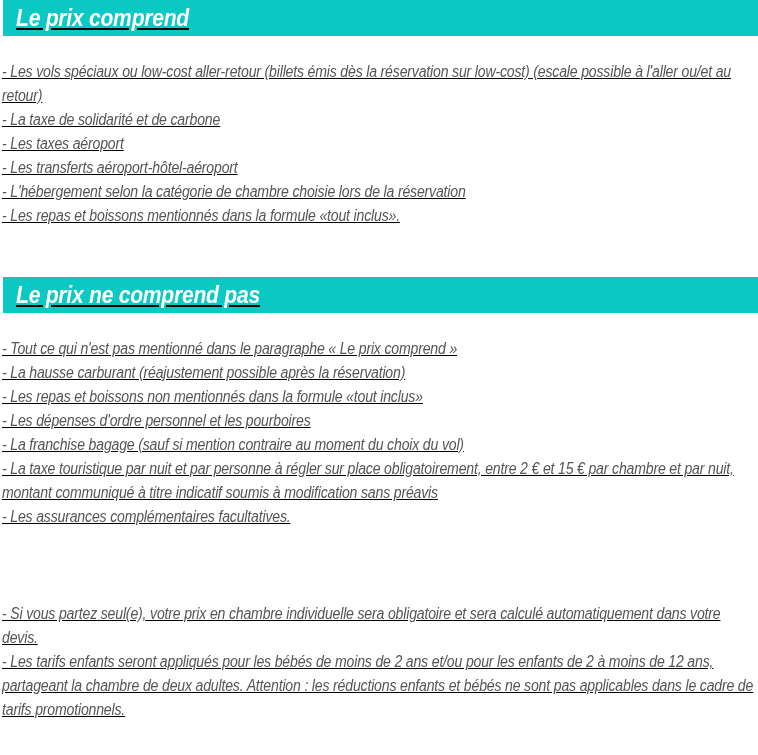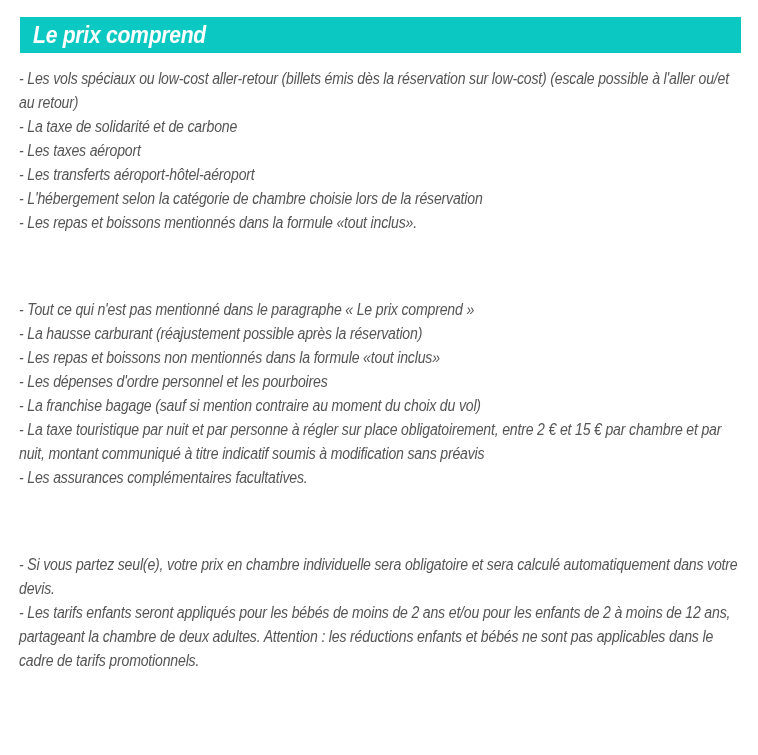--- a/index.html
+++ b/index.html
@@ -12,21 +12,21 @@
   html, body { margin: 0; padding: 0; }
   body {
     width: 758px;
     height: 755px;
     overflow: hidden;
     background: var(--page-bg);
     font-family: "Liberation Sans", sans-serif;
   }
   .page { width: 758px; }
 
-  .section { margin: 17px; }
+  .section { margin: 0; text-decoration: underline; }
   .section + .section { margin-top: 49px; }
 
   .section-header {
     margin-left: 3px;
     height: 36px;
     background: var(--accent);
     color: var(--header-text);
     display: flex;
     align-items: center;
     padding-left: 13px;
@@ -38,21 +38,21 @@
     font-size: 24px;
     line-height: 36px;
     white-space: nowrap;
     display: inline-block;
     transform: scaleX(0.88);
     transform-origin: 0 50%;
     letter-spacing: -0.3px;
   }
 
   .section-body {
-    padding: 14px 0 0 2px;
+    padding: 24px 0 0 2px;
     overflow: hidden;
   }
   .section-body p {
     margin: 0;
     font-style: italic;
     font-size: 16px;
     line-height: 24px;
     color: var(--body-text);
     width: 113.6%;
     transform: scaleX(0.88);
@@ -73,20 +73,23 @@
       <p>- Les vols spéciaux ou low-cost aller-retour (billets émis dès la réservation sur low-cost) (escale possible à l'aller ou/et au retour)</p>
       <p>- La taxe de solidarité et de carbone</p>
       <p>- Les taxes aéroport</p>
       <p>- Les transferts aéroport-hôtel-aéroport</p>
       <p>- L'hébergement selon la catégorie de chambre choisie lors de la réservation</p>
       <p>- Les repas et boissons mentionnés dans la formule «tout inclus».</p>
     </div>
   </section>
 
   <section class="section">
+    <div class="section-header">
+      <span class="title">Le prix ne comprend pas</span>
+    </div>
     <div class="section-body">
       <p>- Tout ce qui n'est pas mentionné dans le paragraphe « Le prix comprend »</p>
       <p>- La hausse carburant (réajustement possible après la réservation)</p>
       <p>- Les repas et boissons non mentionnés dans la formule «tout inclus»</p>
       <p>- Les dépenses d'ordre personnel et les pourboires</p>
       <p>- La franchise bagage (sauf si mention contraire au moment du choix du vol)</p>
       <p>- La taxe touristique par nuit et par personne à régler sur place obligatoirement, entre 2 € et 15 € par chambre et par nuit, montant communiqué à titre indicatif soumis à modification sans préavis</p>
       <p>- Les assurances complémentaires facultatives.</p>
     </div>
   </section>

